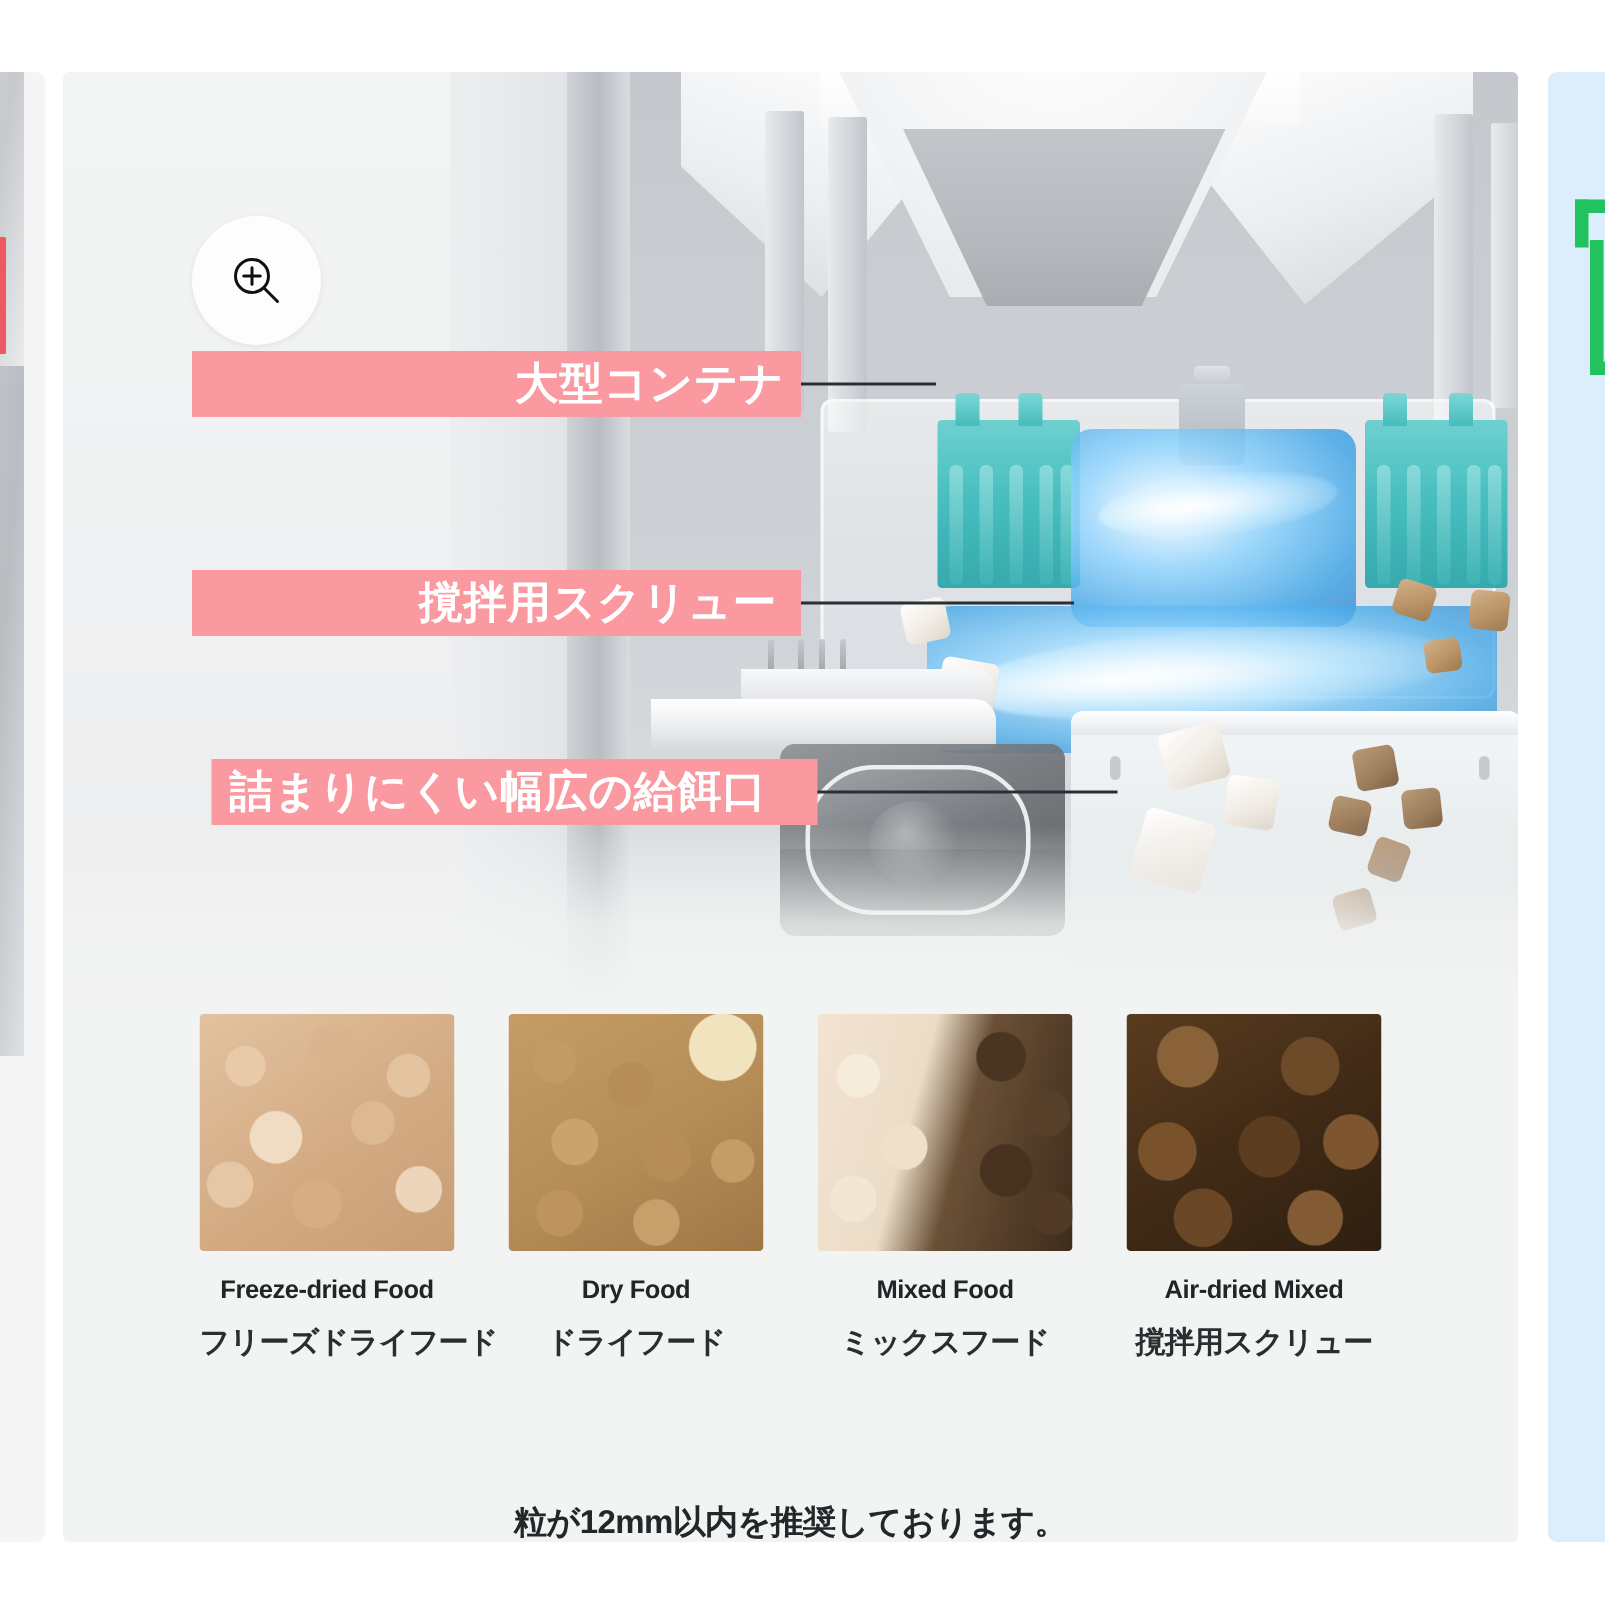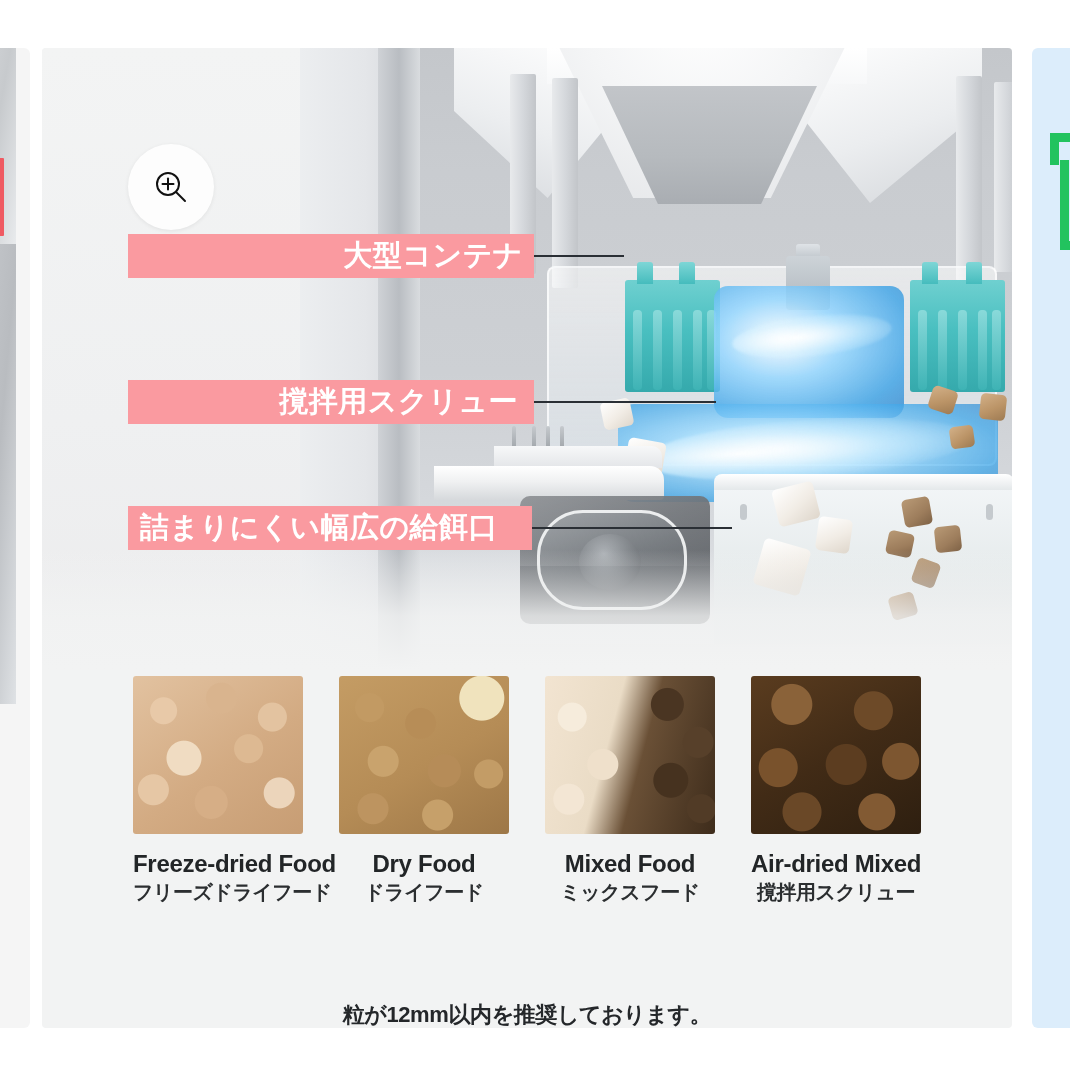--- a/index.html
+++ b/index.html
@@ -340,21 +340,21 @@
   }
 
   #callout-0 { left: 86px; top: 186px; }
   #callout-0 .bar { width: 406px; font-size: 29px; justify-content: flex-end; padding-right: 11px; }
   #callout-0 .leader { width: 90px; }
 
   #callout-1 { left: 86px; top: 332px; }
   #callout-1 .bar { width: 406px; font-size: 29px; justify-content: flex-end; padding-right: 16px; }
   #callout-1 .leader { width: 182px; }
 
-  #callout-2 { left: 86px; top: 458px; }
+  #callout-2 { left: 99px; top: 458px; }
   #callout-2 .bar { width: 404px; font-size: 29px; justify-content: flex-start; padding-left: 12px; }
   #callout-2 .leader { width: 200px; }
 
   
   .foods {
     position: absolute;
     left: 0; top: 628px;
     width: 970px; height: 290px;
     display: flex;
     justify-content: center;
@@ -363,28 +363,28 @@
   .food-item { width: 170px; }
 
   .food-thumb {
     width: 170px; height: 158px;
     border-radius: 3px;
     overflow: hidden;
     position: relative;
   }
   .food-labels { margin-top: 16px; text-align: center; }
   .food-en {
-    font-size: 24px;
+    font-size: 17px;
     font-weight: bold;
     color: #222527;
     letter-spacing: -.3px;
     white-space: nowrap;
   }
   .food-jp {
-    margin-top: 1px;
+    margin-top: 11px;
     font-size: 20px;
     font-weight: bold;
     color: #2b2e30;
     letter-spacing: -.5px;
     white-space: nowrap;
   }
 
   
   .ph { position: absolute; inset: 0; }
   .ph-freeze {

